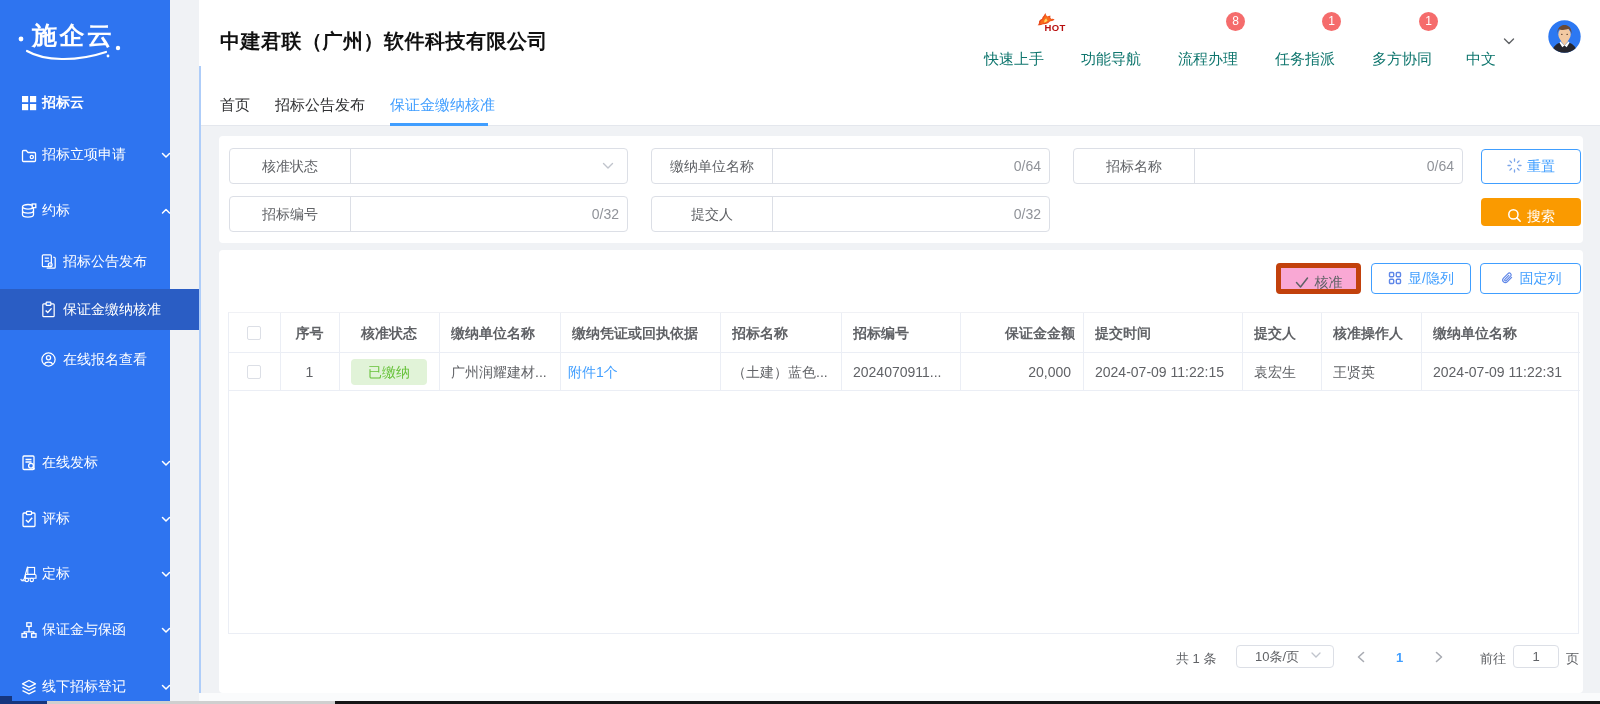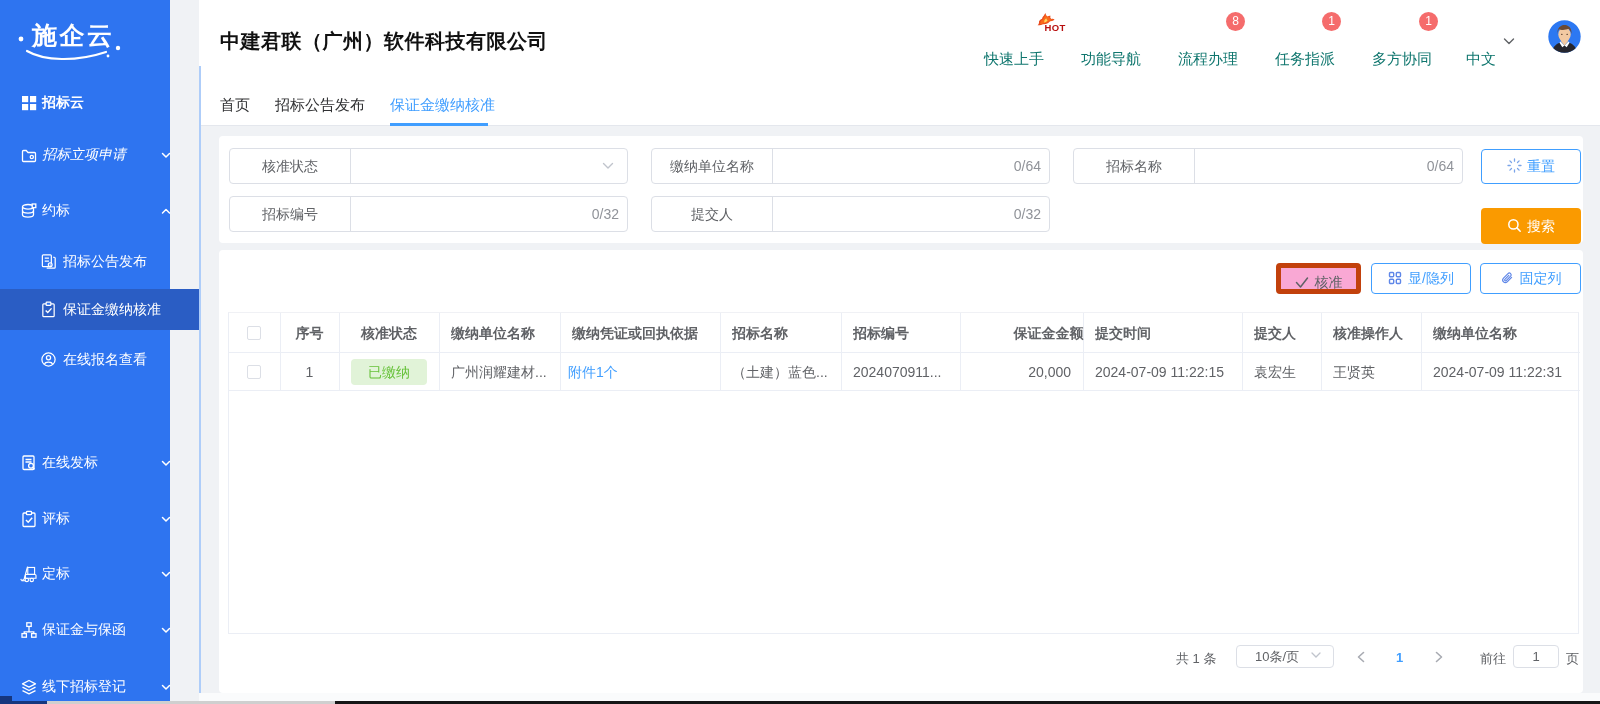--- a/index.html
+++ b/index.html
@@ -60,21 +60,21 @@
   <div class="active-band"></div>
   <div class="mitem" style="top:81px;">
     <svg class="mi" width="18" height="18" viewBox="0 0 18 18">
         <rect x="2" y="2" width="6.2" height="6.2" fill="#fff"></rect>
         <rect x="10" y="2" width="6.2" height="6.2" fill="#fff"></rect>
         <rect x="2" y="10" width="6.2" height="6.2" fill="#fff"></rect>
         <rect x="10" y="10" width="6.2" height="6.2" fill="#fff"></rect>
       </svg>
     <span class="mt" style="font-weight:bold;">招标云</span>
   </div>
-  <div class="mitem" style="top:133px;font-style:italic;">
+  <div class="mitem" style="top:133px;">
     <svg class="mi" width="18" height="18" viewBox="0 0 18 18" fill="none" stroke="#fff" stroke-width="1.3">
         <path d="M2.5 5.5 v9 a1 1 0 0 0 1 1 h11 a1 1 0 0 0 1-1 v-7 a1 1 0 0 0 -1-1 h-6.5 l-1.8-2 h-2.7 a1 1 0 0 0-1 1 z"></path>
         <circle cx="11.8" cy="11" r="1.6"></circle>
       </svg>
     <span class="mt">招标立项申请</span>
     <svg class="chev" width="14" height="14" viewBox="0 0 14 14">
         <path d="M3.5 5.5 l3.5 3.5 l3.5-3.5" stroke="#fff" stroke-width="1.5" fill="none" stroke-linecap="round" stroke-linejoin="round"></path>
       </svg>
   </div>
   <div class="mitem" style="top:189px;">
@@ -245,21 +245,21 @@
         </g>
       </svg>重置</div>
   <div class="fbox" style="left:10px; top:60px; width:399px;">
     <div class="lbl">招标编号</div>
       <div class="cnt">0/32</div>
   </div>
   <div class="fbox" style="left:432px; top:60px; width:399px;">
     <div class="lbl">提交人</div>
       <div class="cnt">0/32</div>
   </div>
-  <div class="btn" style="left:1262px; top:72px; width:100px; height:36px; line-height:36px; background:#fa9a00; color:#fff;">
+  <div class="btn" style="left:1262px; top:62px; width:100px; height:28px; line-height:36px; background:#fa9a00; color:#fff;">
     <svg style="vertical-align:-2px; margin-right:5px;" width="15" height="15" viewBox="0 0 15 15">
         <circle cx="6.4" cy="6.4" r="4.6" stroke="#fff" stroke-width="1.5" fill="none"></circle>
         <path d="M9.9 9.9 l3.3 3.3" stroke="#fff" stroke-width="1.5" stroke-linecap="round"></path>
       </svg>搜索</div>
 </div>
 
 <div class="abs" id="card2">
 
   <div class="btn" style="left:1057px; top:13px; width:85px; height:31px; line-height:29px; background:#f9a8d4; border:5px solid #c2410c; color:#606266;">
     <svg style="vertical-align:-2px; margin-right:6px;" width="14" height="13" viewBox="0 0 14 13">
@@ -294,21 +294,21 @@
       <div class="hl" style="left:1092px; top:0; width:1px; height:77px;"></div>
       <div class="hl" style="left:1192px; top:0; width:1px; height:77px;"></div>
 
     <div class="cbx" style="left:18px; top:13px;"></div>
     <div class="th" style="left:51px; width:59px; text-align:center;">序号</div>
     <div class="th" style="left:110px; width:100px; text-align:center;">核准状态</div>
     <div class="th" style="left:222px;">缴纳单位名称</div>
     <div class="th" style="left:343px;">缴纳凭证或回执依据</div>
     <div class="th" style="left:503px;">招标名称</div>
     <div class="th" style="left:624px;">招标编号</div>
-    <div class="th" style="left:764px; width:111px; text-align:center;">保证金金额</div>
+    <div class="th" style="left:735px; width:111px; text-align:right;">保证金金额</div>
     <div class="th" style="left:866px;">提交时间</div>
     <div class="th" style="left:1025px;">提交人</div>
     <div class="th" style="left:1104px;">核准操作人</div>
     <div class="th" style="left:1204px;">缴纳单位名称</div>
 
     <div class="cbx" style="left:18px; top:52px;"></div>
     <div class="td" style="left:51px; top:40px; width:59px; text-align:center;">1</div>
     <div class="abs" style="left:122px; top:46px; width:76px; height:26px; background:#e1f3d8; border-radius:4px; color:#67c23a; font-size:14px; text-align:center; line-height:26px;">已缴纳</div>
     <div class="td" style="left:222px; top:40px; width:108px;">广州润耀建材...</div>
     <div class="td" style="left:339px; top:40px; color:#409eff;">附件1个</div>

